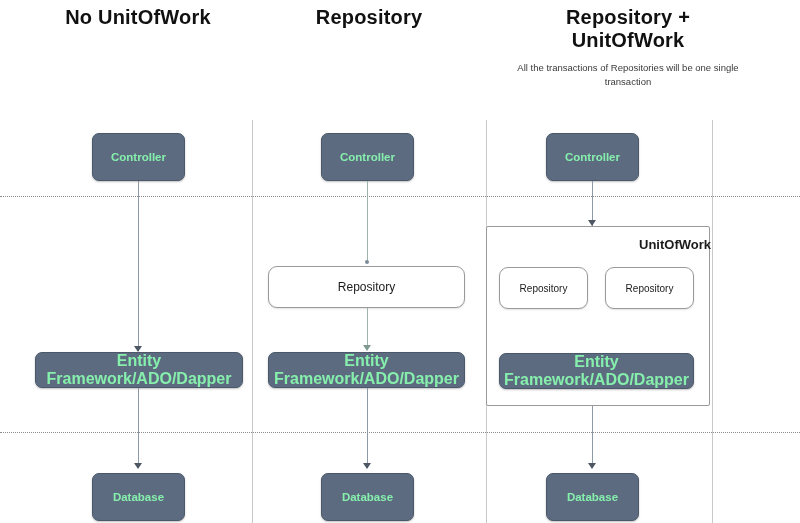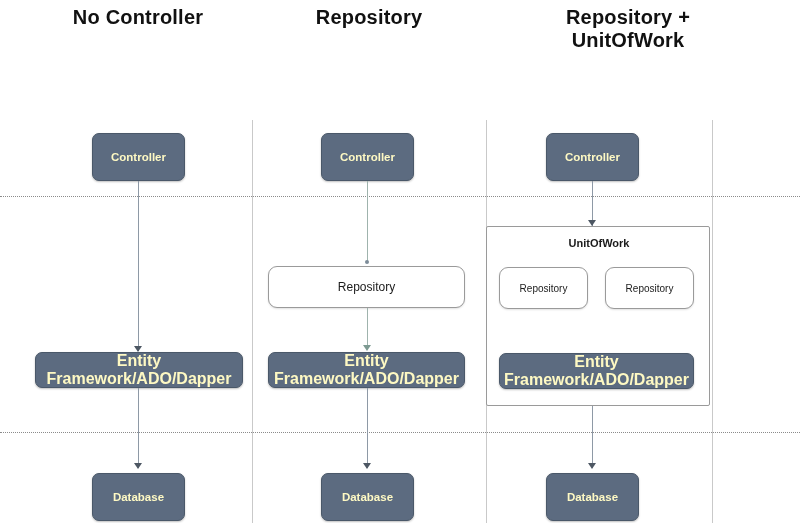--- a/index.html
+++ b/index.html
@@ -72,21 +72,21 @@
     display: flex;
     align-items: center;
     justify-content: center;
     text-align: center;
   }
   
   .node.solid {
     background: #5c6b80;
     border: 1px solid #4a5869;
     border-radius: 7px;
-    color: #fef9c3;
+    color: #86efac;
     font-weight: bold;
     box-shadow: 0 1px 2px rgba(0,0,0,0.25);
   }
   
   .node.outline {
     background: #ffffff;
     border: 1px solid #9a9a9a;
     border-radius: 9px;
     color: #1b1b1b;
     box-shadow: 0 1px 2px rgba(0,0,0,0.12);
@@ -108,22 +108,22 @@
     box-sizing: border-box;
     background: #ffffff;
     border: 1px solid #9a9a9a;
     border-radius: 2px;
   }
   #unitofwork-title {
     position: absolute;
     left: 0;
     top: 10px;
     width: 224px;
-    text-align: center;
-    font-size: 11px;
+    text-align: right;
+    font-size: 13px;
     font-weight: bold;
     color: #1b1b1b;
   }
 
   
   .connector {
     position: absolute;
     width: 0;
     border-left: 1px solid #8e99a6;
   }
@@ -148,29 +148,30 @@
 </head>
 <body>
 
 <div id="canvas">
 
   <div class="col-sep" id="col-sep-1"></div>
   <div class="col-sep" id="col-sep-2"></div>
   <div class="col-sep" id="col-sep-3"></div>
 
   <div class="column-header" id="header-col-1">
-    <div class="column-title">No Controller</div>
+    <div class="column-title">No UnitOfWork</div>
   </div>
 
   <div class="column-header" id="header-col-2">
     <div class="column-title">Repository</div>
   </div>
 
   <div class="column-header" id="header-col-3">
     <div class="column-title">Repository + UnitOfWork</div>
+    <div class="column-sub">All the transactions of Repositories will be one single transaction</div>
   </div>
 
   <div class="divider" id="divider-top"></div>
   <div class="divider" id="divider-bottom"></div>
 
   <div class="node solid" style="left:92px; top:133px; width:93px; height:48px;">
     <span class="label-controller">Controller</span>
   </div>
 
   <div class="connector" style="left:138px; top:181px; height:170px;"></div>

